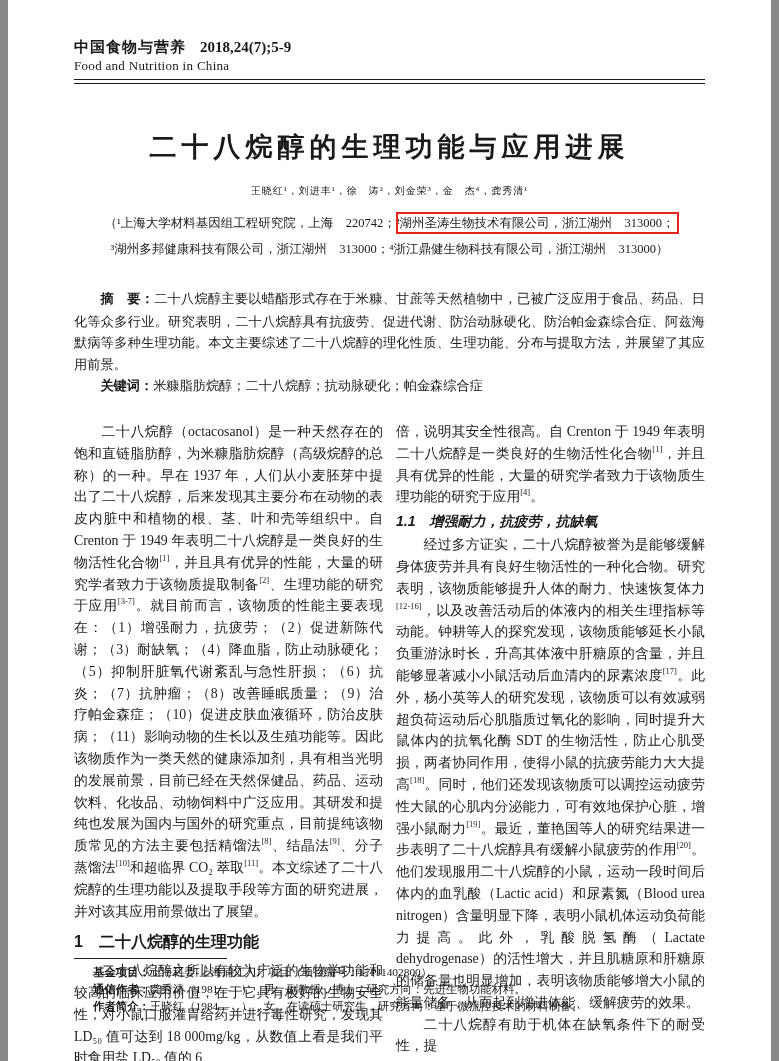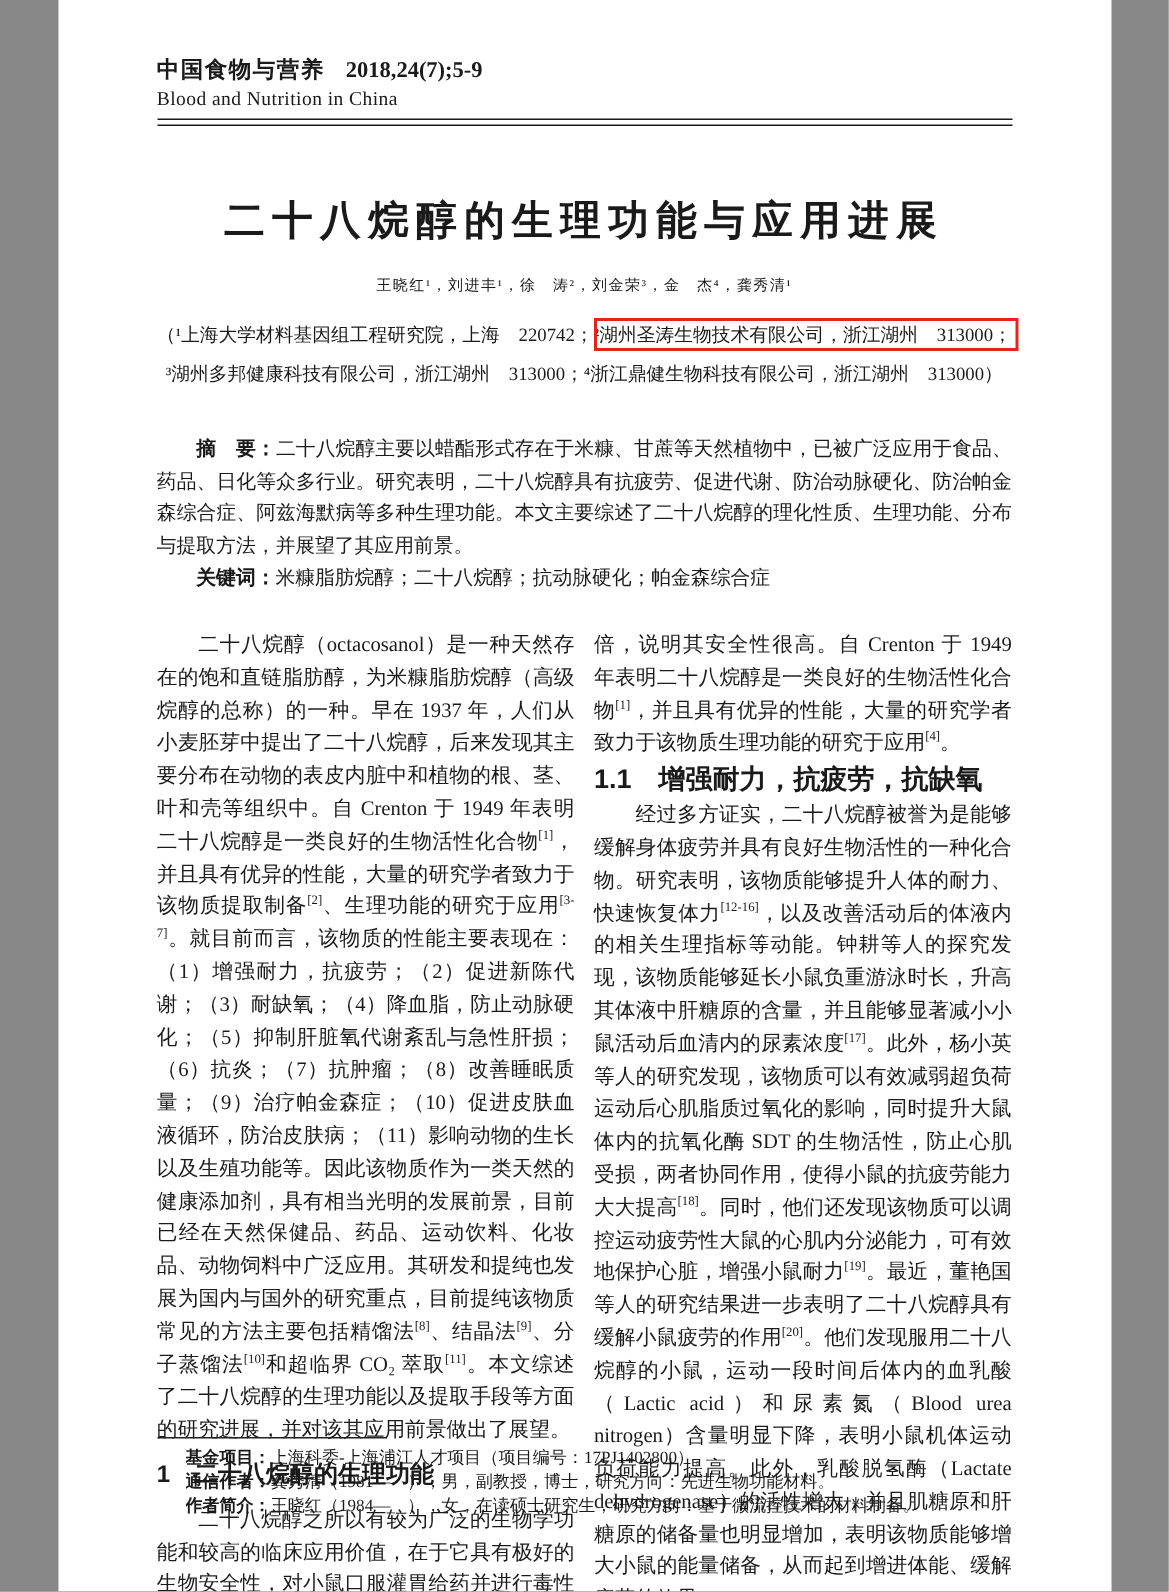--- a/index.html
+++ b/index.html
@@ -1,18 +1,18 @@
 <!DOCTYPE html>
 <html style="--annotation-red: #e5231b;"><head>
 <meta charset="utf-8">
 <style>
   html,body{margin:0;padding:0;background:#888;}
   .page{
     position:relative;
-    width:702px;height:1061px;
+    width:763px;height:1061px;
     margin:0 auto;
     background:#ffffff;
     font-family:"Liberation Serif","DejaVu Serif",serif;
     color:#1a1a1a;
     overflow:hidden;
   }
   .inner{margin:0 66px;}
   
   .header{padding-top:38px;}
   .header-cn{font-size:15px;line-height:19px;}
@@ -42,35 +42,35 @@
     text-align:center;
   }
   .red-box{
     outline:2.4px solid var(--annotation-red,#e5231b);
     outline-offset:2px;
   }
   sup{font-size:0.62em;vertical-align:super;line-height:0;}
   
   .abstract{margin-top:26px;font-size:13.2px;line-height:21.6px;text-align:justify;}
   .abs-p{margin:0;text-indent:2em;}
-  .label{font-family:Liberation Sans, sans-serif;font-weight:bold;}
+  .label{font-family:Liberation Mono, monospace;font-weight:bold;}
   
   .columns{margin-top:23px;display:flex;gap:13px;justify-content:center;}
   .col{flex:1 1 0;font-size:13.8px;line-height:21.8px;text-align:justify;}
   .para{margin:0;text-indent:2em;}
   .para.no-indent{text-indent:0;}
   .sec-h1{
     margin:9px 0 7px 0;
     font-family:"Liberation Sans","DejaVu Sans",sans-serif;
     font-size:16px;font-weight:bold;line-height:22px;
   }
   .sec-h2{
     margin:2px 0 2px 0;
     font-family:"Liberation Sans","DejaVu Sans",sans-serif;
-    font-size:18px;font-weight:bold;line-height:22px;
+    font-size:14px;font-weight:bold;line-height:22px;font-style:italic;
   }
   
   .footnote-rule{
     position:absolute;left:66px;top:958px;width:153px;
     border-top:1.6px solid #222;
   }
   .footnotes{
     position:absolute;left:66px;right:60px;top:964px;
     padding-left:19px;
     font-size:11.4px;line-height:16px;
@@ -80,21 +80,21 @@
 </head>
 <body>
 
 <div class="page">
   <div class="inner">
 
     <div class="header">
       <div class="header-cn">
         <span class="journal-name">中国食物与营养</span><span class="journal-issue">2018,24(7);5-9</span>
       </div>
-      <div class="header-en">Blood and Nutrition in China</div>
+      <div class="header-en">Food and Nutrition in China</div>
     </div>
 
     <div class="double-rule"></div>
 
     <h1 class="title">二十八烷醇的生理功能与应用进展</h1>
 
     <div class="authors">王晓红¹，刘进丰¹，徐　涛²，刘金荣³，金　杰⁴，龚秀清¹</div>
 
     <div class="affiliations">
       <div class="affil-line"><span>（¹上海大学材料基因组工程研究院，上海　220742；²</span><span class="red-box">湖州圣涛生物技术有限公司，浙江湖州　313000；</span></div>

